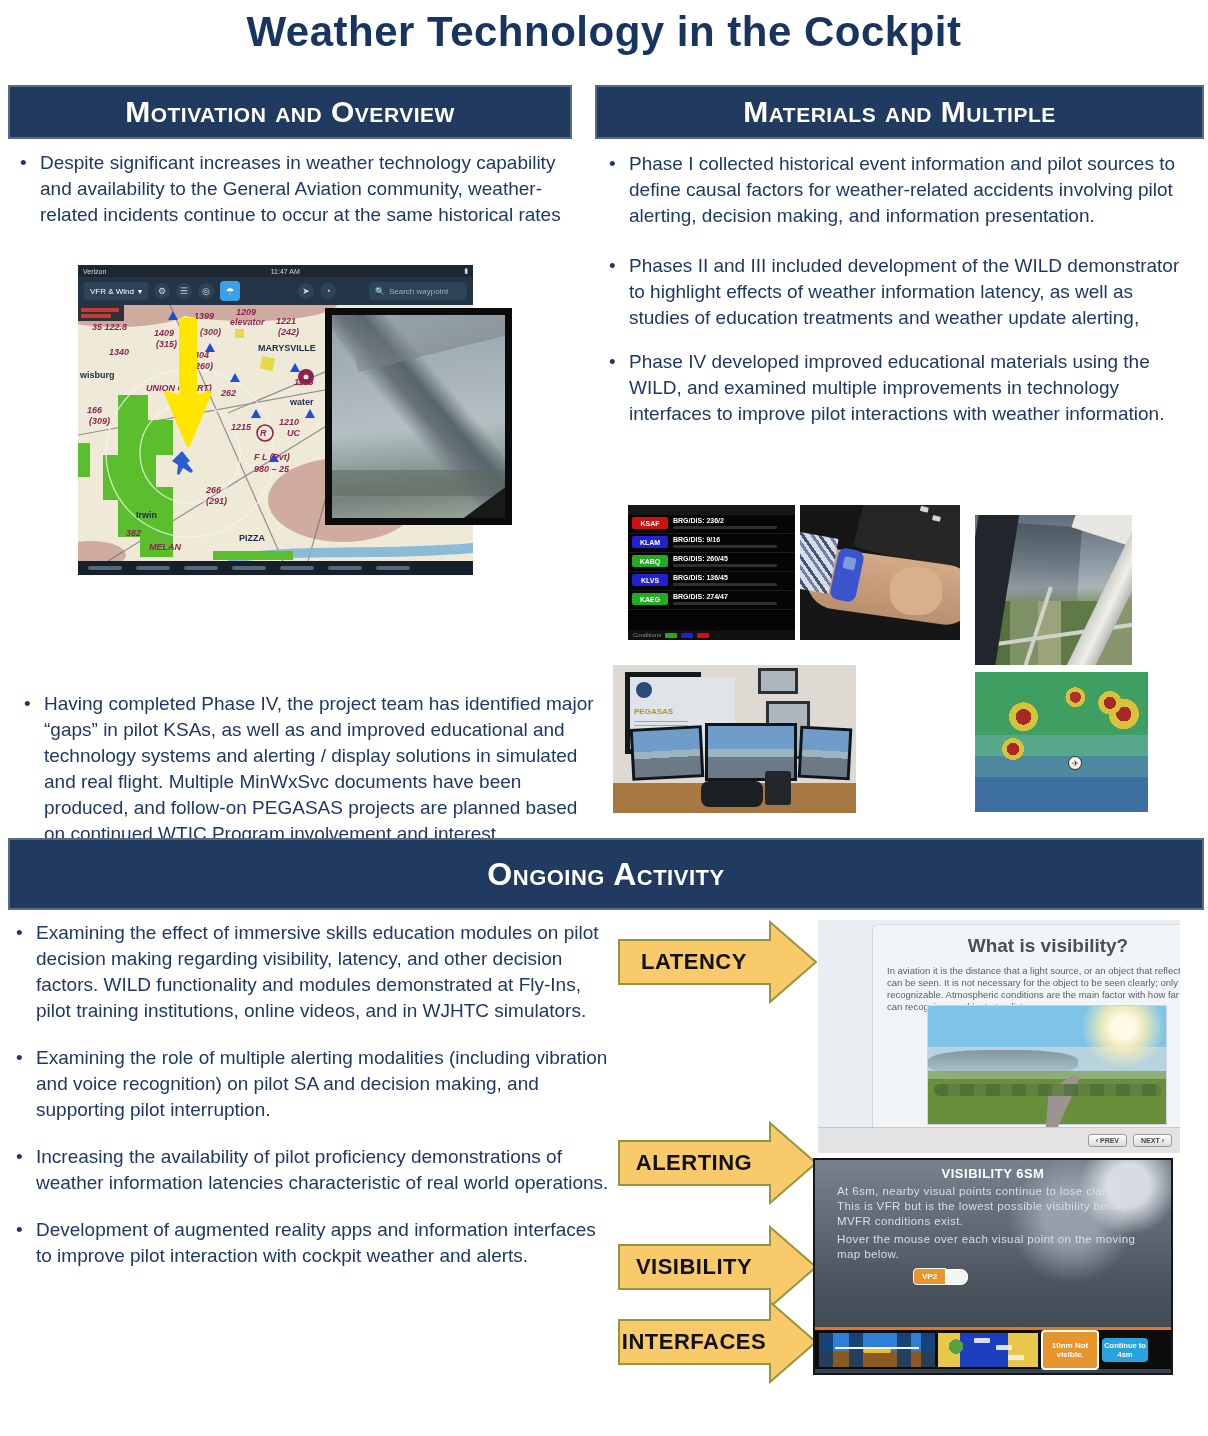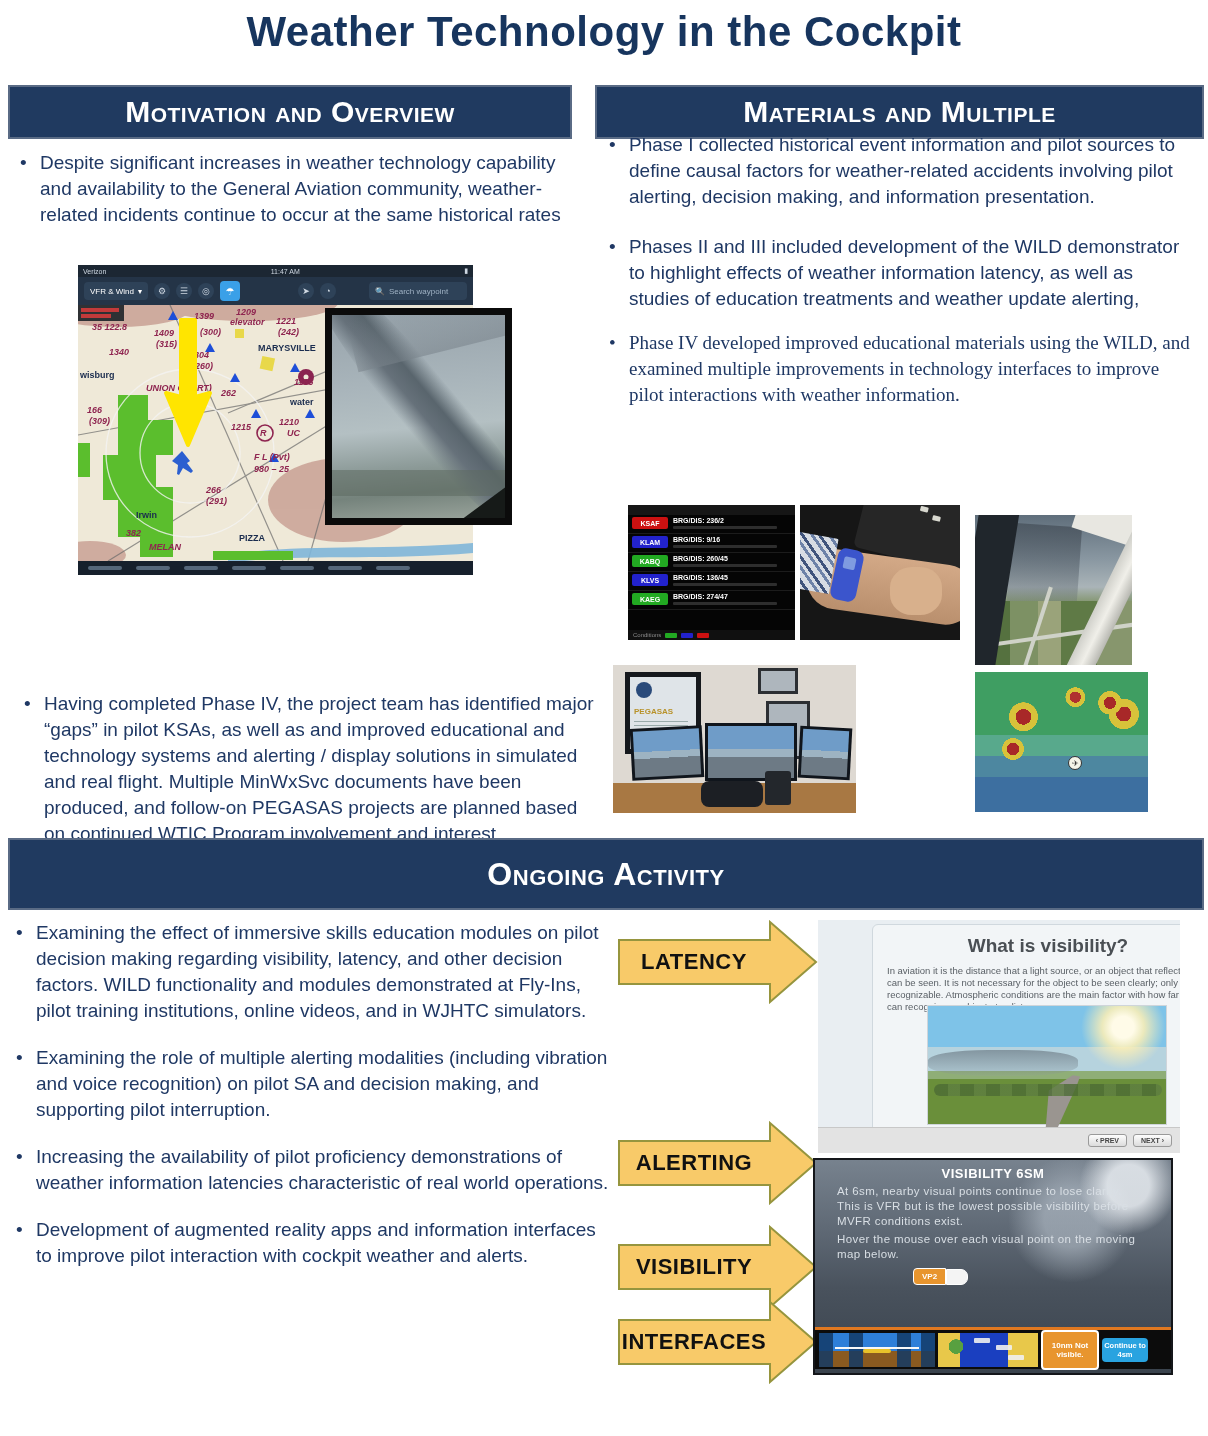--- a/index.html
+++ b/index.html
@@ -18,21 +18,21 @@
   #band-methods{left:595px;top:85px;width:605px;height:50px;}
   #band-ongoing{left:8px;top:838px;width:1192px;height:68px;}
   #band-ongoing span{font-size:32px;}
 
   
   .bullet{position:relative;color:#1f3864;font-size:19px;line-height:26px;
     padding-left:22px;margin-bottom:18px;}
   .bullet::before{content:"•";position:absolute;left:2px;top:0;color:#1f3864;}
   #mot-b1{left:18px;top:150px;width:540px;}
   #mot-b2{left:22px;top:595px;width:556px;}
-  #methods-bullets{left:607px;top:132px;width:585px;}
+  #methods-bullets{left:607px;top:151px;width:585px;}
   #ongoing-bullets{left:14px;top:920px;width:600px;}
   #ongoing-bullets .bullet{margin-bottom:21px;}
 
   
   #map-app{left:78px;top:265px;width:395px;height:310px;background:#16202c;}
   #map-status{height:12px;background:#1c2733;display:flex;align-items:center;
     justify-content:space-between;padding:0 5px;color:#cfd8e2;font-size:7px;}
   #map-toolbar{height:28px;background:#243447;display:flex;align-items:center;gap:6px;padding:0 6px;}
   .tb-pill{background:#2e4258;border-radius:4px;color:#fff;font-size:8px;
     height:18px;display:flex;align-items:center;padding:0 6px;gap:4px;}
@@ -100,21 +100,21 @@
   #road1{position:absolute;left:-10px;top:118px;width:190px;height:4px;background:#cfd2c8;transform:rotate(-8deg);}
   #road2{position:absolute;left:60px;top:70px;width:4px;height:90px;background:#cfd2c8;transform:rotate(18deg);}
   #strut{position:absolute;right:6px;top:-20px;width:26px;height:210px;background:
     linear-gradient(90deg,#cfcfc9,#f0efe9,#b8b8b2);transform:rotate(26deg);border-radius:8px;}
   #wingroot{position:absolute;right:-14px;top:-16px;width:70px;height:40px;background:#e8e7e1;transform:rotate(18deg);}
   #winframe{position:absolute;left:-8px;top:-10px;width:40px;height:170px;background:#20262c;transform:rotate(9deg);}
 
   
   #simroom{left:613px;top:665px;width:243px;height:148px;background:#ded9d2;}
   #poster-frame{position:absolute;left:12px;top:7px;width:76px;height:82px;background:#15181c;padding:5px;box-sizing:border-box;}
-  #poster-inner{width:100%;height:100%;background:#dfe4e8;position:relative;}
+  #poster-inner{width:100%;height:100%;background:#dfe4e8;position:relative;padding-left:39px;}
   #poster-seal{position:absolute;left:6px;top:5px;width:16px;height:16px;border-radius:50%;background:#2a4a7a;}
   #poster-title{position:absolute;left:4px;top:30px;color:#b8922a;font-size:8px;font-weight:bold;}
   #poster-lines{position:absolute;left:4px;top:44px;width:54px;height:18px;
     background:repeating-linear-gradient(180deg,#9aa 0 1px,transparent 1px 4px);}
   .wall-frame{position:absolute;background:#2c2f33;padding:3px;box-sizing:border-box;}
   .wall-frame i{display:block;width:100%;height:100%;background:#aeb6bd;}
   #frame1{left:145px;top:3px;width:40px;height:26px;}
   #frame2{left:153px;top:36px;width:44px;height:58px;}
   #desk{position:absolute;left:0;bottom:0;width:100%;height:30px;background:#a87843;}
   #desk::before{content:"";position:absolute;top:0;left:0;width:100%;height:5px;background:#c austin;}
@@ -357,21 +357,21 @@
   <div class="abs photo" id="tornado-inset">
     <div id="funnel"></div>
     <div id="funnel2"></div>
     <div id="inset-ground"></div>
     <div id="inset-corner"></div>
   </div>
 
   <div class="abs" id="methods-bullets">
     <div class="bullet">Phase I collected historical event information and pilot sources to define causal factors for weather-related accidents involving pilot alerting, decision making, and information presentation.</div>
     <div class="bullet" style="margin-top:24px;">Phases II and III included development of the WILD demonstrator to highlight effects of weather information latency, as well as studies of education treatments and weather update alerting,</div>
-    <div class="bullet" style="margin-top:12px;font-family:Liberation Serif, serif;">Phase IV developed improved educational materials using the WILD, and examined multiple improvements in technology interfaces to improve pilot interactions with weather information.</div>
+    <div class="bullet" style="margin-top:12px;">Phase IV developed improved educational materials using the WILD, and examined multiple improvements in technology interfaces to improve pilot interactions with weather information.</div>
   </div>
 
   <div class="abs photo" id="metar-app">
     <div id="metar-top"></div>
     <div class="metar-row">
       <div class="metar-badge" style="background:#cc1111;">KSAF</div>
       <div>
           <div class="metar-main">BRG/DIS: 236/2</div>
           <div class="metar-sub"></div>
         </div>

